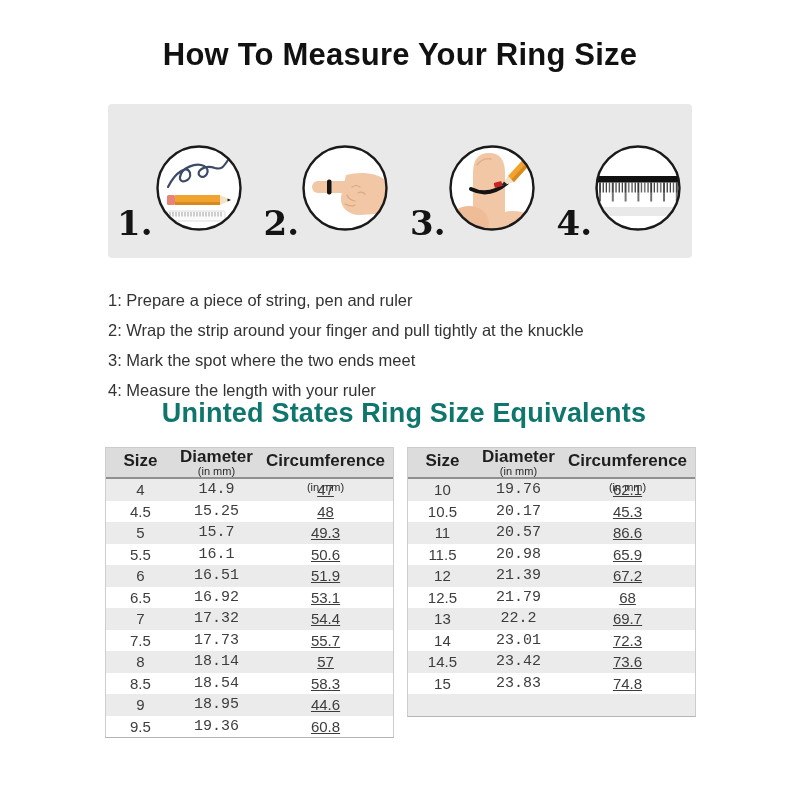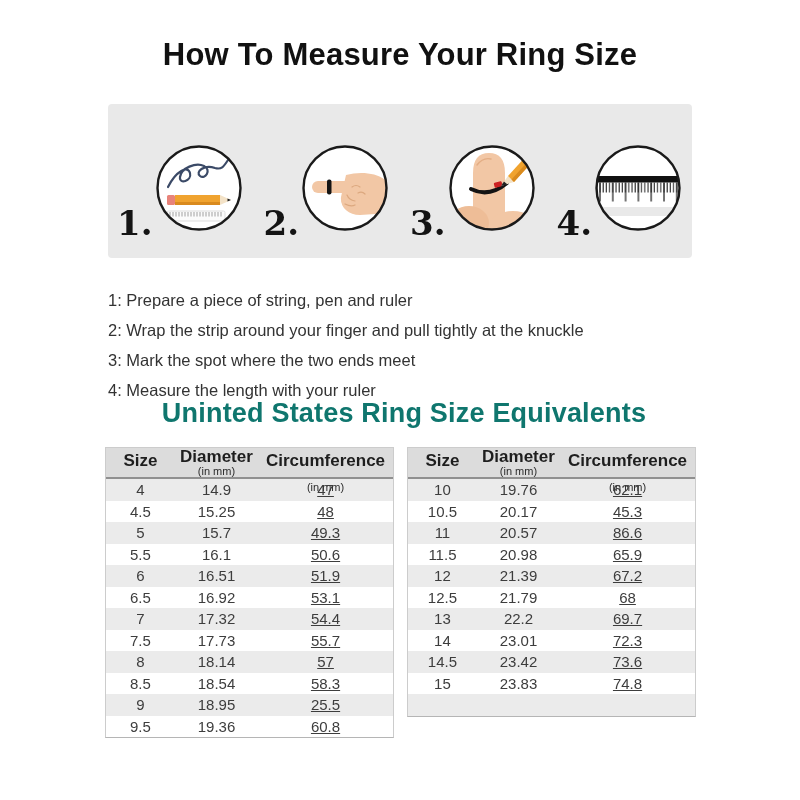--- a/index.html
+++ b/index.html
@@ -35,21 +35,21 @@
   .hcol{display:flex;flex-direction:column;align-items:center;justify-content:flex-start;}
   .hcol.c-size{width:24%;}
   .hcol.c-diam{width:29%;justify-content:flex-end;}
   .hcol.c-circ{width:47%;gap:12px;}
   .hmain{font-size:17px;font-weight:700;color:#1e1e1e;line-height:19px;}
   .hunit{font-size:11px;font-weight:400;color:#2b2b2b;line-height:11px;}
   table.grid{width:100%;border-collapse:collapse;table-layout:fixed;}
   table.grid td{height:21.5px;padding:0;text-align:center;vertical-align:middle;
     font-size:15px;color:#3d3d3d;}
   table.grid td.c-size{width:24%;}
-  table.grid td.c-diam{width:29%;}
+  table.grid td.c-diam{width:29%;font-family:Liberation Mono, monospace;}
   table.grid td.c-circ{width:47%;text-decoration:underline;}
   table.grid tr:nth-child(odd){background:#ebebeb;}
   table.grid tr:nth-child(even){background:#ffffff;}
 </style>
 </head>
 <body>
 
 <div class="canvas">
 
   <h1 class="main-title">How To Measure Your Ring Size</h1>
@@ -242,21 +242,21 @@
             <td class="c-circ">57</td>
           </tr>
           <tr>
             <td class="c-size">8.5</td>
             <td class="c-diam">18.54</td>
             <td class="c-circ">58.3</td>
           </tr>
           <tr>
             <td class="c-size">9</td>
             <td class="c-diam">18.95</td>
-            <td class="c-circ">25.5</td>
+            <td class="c-circ">44.6</td>
           </tr>
           <tr>
             <td class="c-size">9.5</td>
             <td class="c-diam">19.36</td>
             <td class="c-circ">60.8</td>
           </tr>
         </tbody>
       </table>
   </div>
 

